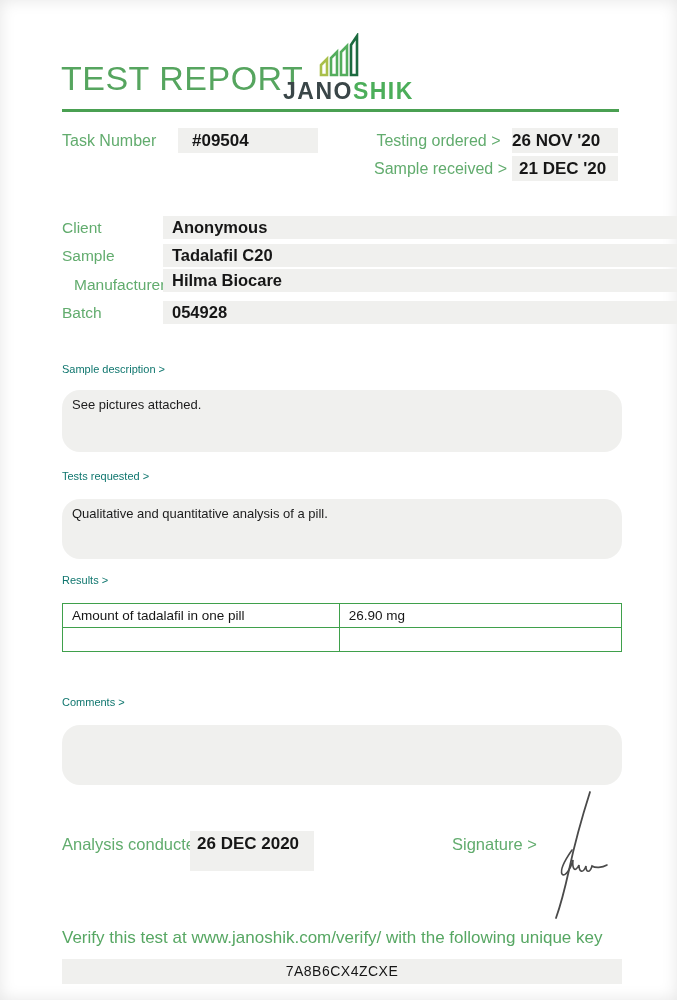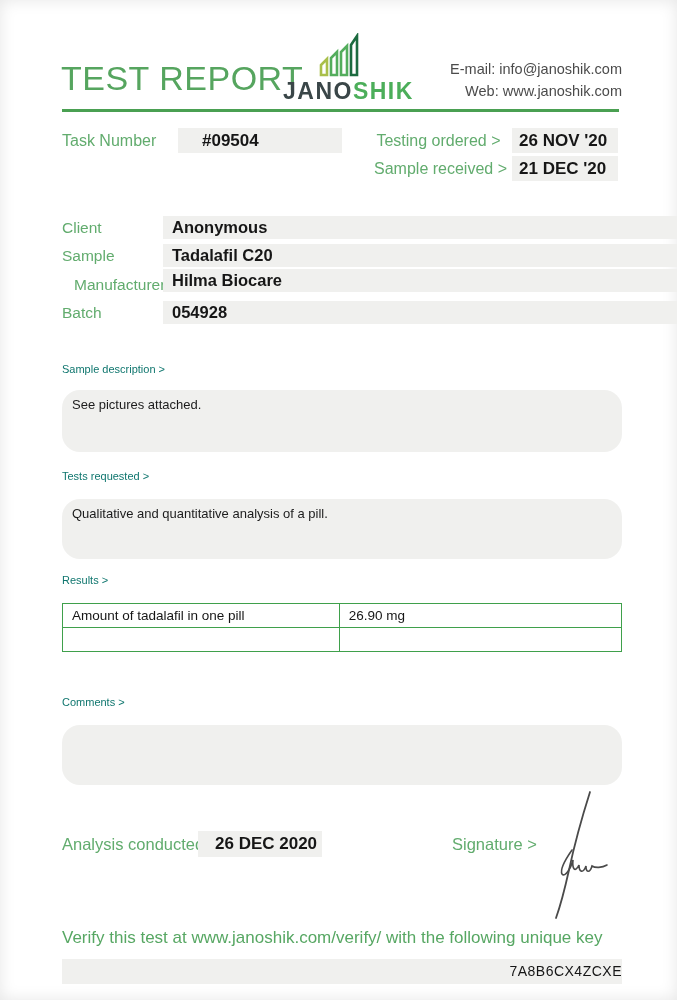--- a/index.html
+++ b/index.html
@@ -56,24 +56,24 @@
   .task-label { left: 62px; top: 132px; }
   .value-box {
     background: #f0f0ee;
     font-size: 17px;
     font-weight: 700;
     color: #161616;
     line-height: 25px;
     white-space: nowrap;
     overflow: hidden;
   }
-  .task-number-box { left: 178px; top: 128px; width: 164px; height: 25px; padding-left: 24px; }
+  .task-number-box { left: 178px; top: 128px; width: 140px; height: 25px; padding-left: 14px; }
   .ordered-label   { left: 370px; top: 132px; width: 137px; text-align: center; }
   .received-label  { left: 370px; top: 160px; width: 137px; text-align: right; }
-  .ordered-box  { left: 512px; top: 128px; width: 106px; height: 25px; padding-left: 7px; }
+  .ordered-box  { left: 512px; top: 128px; width: 106px; height: 25px; }
   .received-box { left: 512px; top: 156px; width: 106px; height: 25px; padding-left: 7px; }
 
   
   .detail-label { font-size: 15.5px; color: #62ac6e; left: 62px; }
   .detail-box {
     left: 163px; width: 527px; height: 23px;
     line-height: 23px; font-size: 16.5px; padding-left: 9px;
   }
   .row1-l { top: 219px; } .row1-b { top: 216px; }
   .row2-l { top: 247px; } .row2-b { top: 244px; }
@@ -110,36 +110,36 @@
     font-size: 13.5px;
     color: #161616;
     padding: 0 0 0 9px;
     background: #ffffff;
   }
   .results-table .c1 { width: 49.5%; }
   .results-table .c2 { width: 50.5%; }
 
   
   .analysis-label { left: 62px; top: 835px; font-size: 16.5px; }
-  .analysis-box   { left: 198px; top: 831px; width: 124px; height: 26px; line-height: 26px; padding-left: 17px; }
+  .analysis-box   { left: 190px; top: 831px; width: 124px; height: 40px; line-height: 26px; padding-left: 7px; }
   .signature-label { left: 452px; top: 835px; font-size: 16.5px; }
   .signature-svg { left: 534px; top: 790px; }
 
   .verify-text {
     left: 62px; top: 928px;
     width: 560px;
     font-size: 17px;
     color: #57a763;
     white-space: nowrap;
   }
   .key-bar {
     left: 62px; top: 959px;
     width: 560px; height: 25px;
     background: #f0f0ee;
-    text-align: right;
+    text-align: center;
     line-height: 25px;
     font-size: 14px;
     letter-spacing: 0.5px;
     color: #161616;
   }
 </style>
 </head>
 <body>
 
 <div class="page">
@@ -149,24 +149,20 @@
   <div class="abs logo-wrap">
     <svg class="logo-icon" width="64" height="44" viewBox="0 0 64 44">
       <path d="M10,42 V32 L16,26 V42 Z" fill="none" stroke="#a9bf4a" stroke-width="2.6"></path>
       <path d="M20,42 V25 L26,19 V42 Z" fill="none" stroke="#53ad5c" stroke-width="2.6"></path>
       <path d="M30,42 V19 L36,13 V42 Z" fill="none" stroke="#53ad5c" stroke-width="2.6"></path>
       <path d="M40,42 V12 L46,3 V42 Z" fill="none" stroke="#1c6b40" stroke-width="2.6"></path>
     </svg>
     <div class="logo-text"><span>JANO</span><span class="shik">SHIK</span></div>
   </div>
 
-  <div class="abs contact">
-    <div><span>E-mail:</span> <span>info@janoshik.com</span></div>
-    <div><span>Web:</span> <span>www.janoshik.com</span></div>
-  </div>
 
   <div class="abs rule"></div>
 
   <div class="abs label-green task-label">Task Number</div>
   <div class="abs value-box task-number-box">#09504</div>
   <div class="abs label-green ordered-label">Testing ordered &gt;</div>
   <div class="abs value-box ordered-box">26 NOV '20</div>
   <div class="abs label-green received-label">Sample received &gt;</div>
   <div class="abs value-box received-box">21 DEC '20</div>
 

